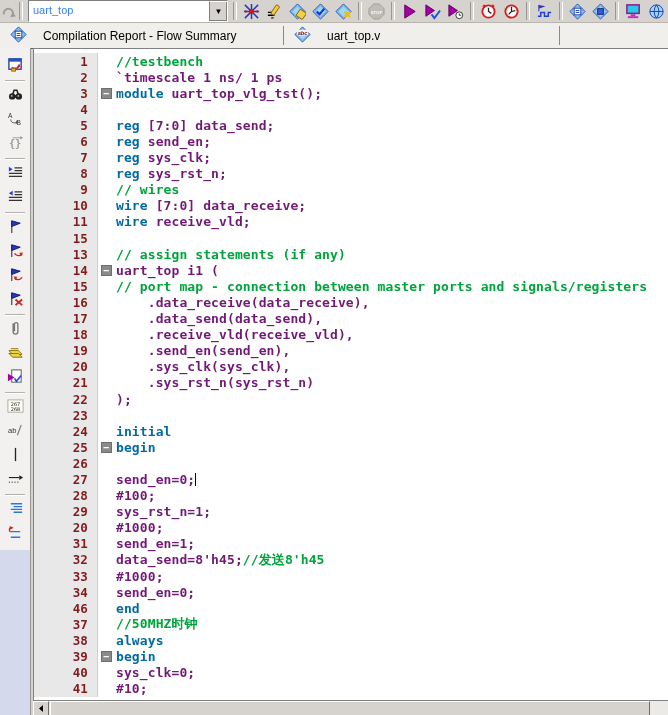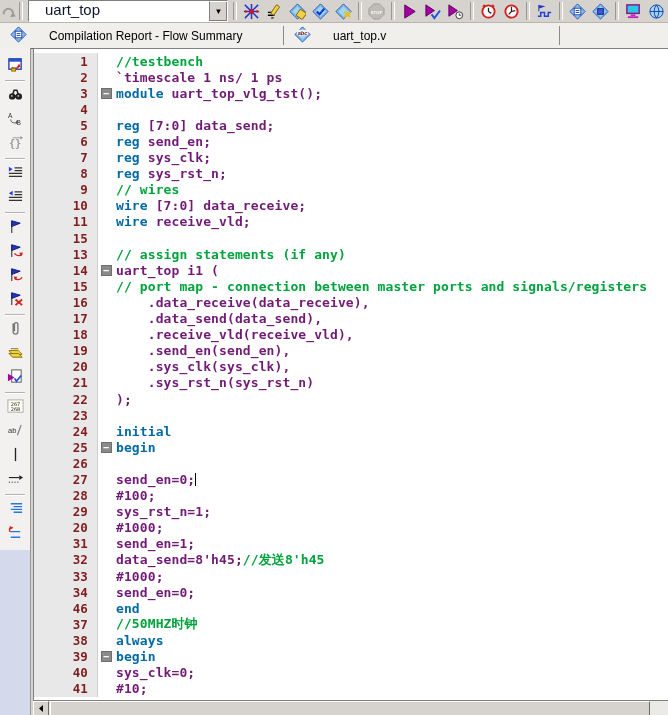--- a/index.html
+++ b/index.html
@@ -13,27 +13,27 @@
     height:22px;display:flex;align-items:center;background:#d6d3ce;
     border-bottom:1px solid #b9b6b0;white-space:nowrap;overflow:hidden;
   }
   .tbtn{width:23px;height:20px;display:flex;align-items:center;justify-content:center;flex:none}
   .tbtn svg{display:block}
   .tbtn.cut{width:16px;overflow:hidden;justify-content:flex-start}
   .vsep{width:2px;height:18px;border-left:1px solid #9a9792;border-right:1px solid #ffffff;margin:0 3px;flex:none}
   .combo{display:flex;flex:none;width:198px;height:20px;margin:0 2px;
     border-top:1px solid #808080;border-left:1px solid #808080;
     border-bottom:1px solid #fff;border-right:1px solid #fff;background:#fff}
-  .combo .field{flex:1;font-size:15px;line-height:18px;padding-left:16px;color:#0f172a;overflow:hidden}
+  .combo .field{flex:1;font-size:11px;line-height:18px;padding-left:4px;color:#3b82f6;overflow:hidden}
   .combo .drop{width:17px;background:#d6d3ce;border-left:1px solid #808080;
     display:flex;align-items:center;justify-content:center;font-size:8px;color:#000;
     border-top:1px solid #fff;box-shadow:inset -1px -1px 0 #808080}
   
   .tabbar{height:25px;background:#f1efec;display:flex;align-items:stretch;border-bottom:1px solid #5a5a5a}
-  .tab{display:flex;align-items:center;gap:22px;padding-left:10px;font-size:12px;color:#000;flex:none}
+  .tab{display:flex;align-items:center;gap:16px;padding-left:10px;font-size:12px;color:#000;flex:none}
   .tab.t0{width:273px}.tab.t1{width:265px}.tab.t2{flex:1}
   .tabdiv{width:1px;background:#8a8a8a;margin:3px 0;flex:none}
   .tab svg{flex:none}
   
   .main{position:absolute;top:48px;left:0;right:0;bottom:0}
   .side{position:absolute;left:0;top:0;width:31px;bottom:0;background:#f2f1ef;
     border-right:1px solid #9a9792;display:flex;flex-direction:column;align-items:center;padding-top:6px;box-sizing:border-box}
   .sbtn{width:24px;height:24px;display:flex;align-items:center;justify-content:center;flex:none}
   .ssep{width:20px;height:1px;background:#b5b2ac;border-bottom:1px solid #fff;margin:2px 0;flex:none}
   .side .lav{flex:1;align-self:stretch;background:#d4daec;margin-top:4px}

